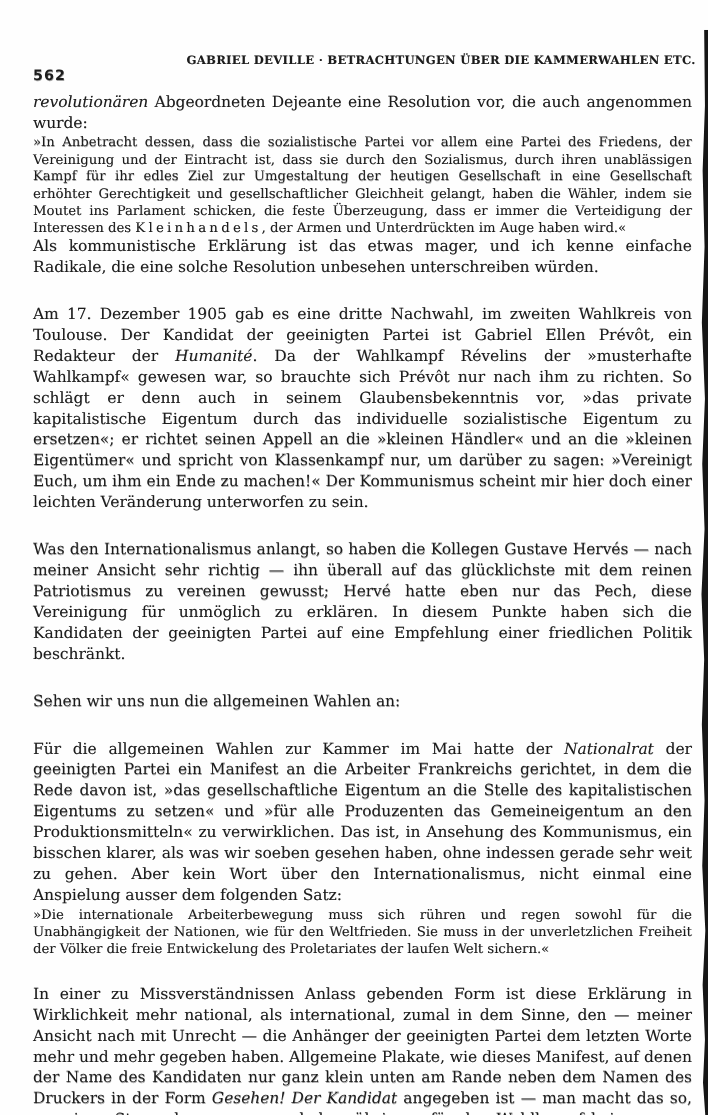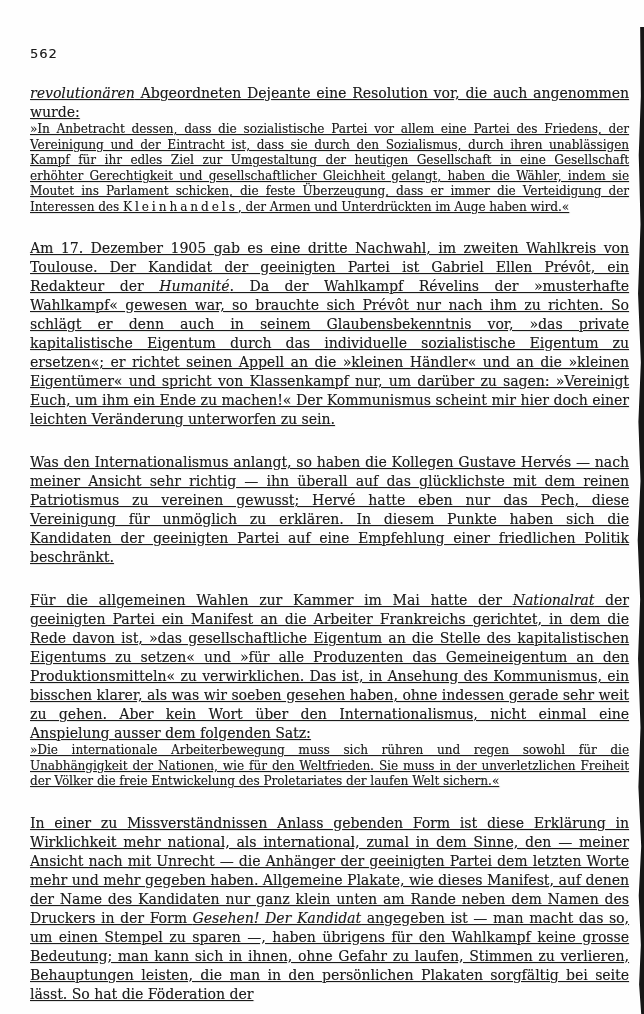--- a/index.html
+++ b/index.html
@@ -3,51 +3,54 @@
 <meta charset="utf-8">
 <style>
   html,body{margin:0;padding:0;background:#e8e8e8;}
   .page{
     position:relative;width:644px;height:1014px;background:#fefefe;
     font-family:"DejaVu Serif",serif;color:#1c1c1c;box-sizing:border-box;
     overflow:hidden;margin:0 auto;
     text-shadow:0.3px 0.3px 0 rgba(25,25,25,0.4);
   }
   .page-number{
-    position:absolute;top:46px;left:30px;
-    font-size:13px;font-weight:normal;letter-spacing:1px;
+    position:absolute;top:62px;left:30px;
+    font-size:13px;font-weight:bold;letter-spacing:1px;
     font-family:"DejaVu Sans",sans-serif;
   }
   .running-head{
     position:absolute;top:49px;left:168px;right:10px;
     text-align:center;font-size:10.5px;font-weight:bold;letter-spacing:0.3px;
     white-space:nowrap;font-family:"DejaVu Serif",serif;
   }
   .text-block{position:absolute;top:84px;left:30px;width:599px;}
-  .para{margin:0;text-align:justify;text-justify:inter-word;hyphens:auto;text-decoration:underline;}
+  .para{margin:0;text-align:justify;text-justify:inter-word;hyphens:auto;}
   .para.normal{font-size:14px;line-height:19px;}
   .para.small{font-size:12px;line-height:15.5px;}
   .para.gap{margin-top:24px;}
   .run-italic{font-style:italic;}
   .run-spaced{letter-spacing:3px;margin-top:28px;}
   .edge-artifact{
     position:absolute;top:27px;right:0;bottom:0;width:7px;background:#161616;
     clip-path:polygon(45% 0,100% 0,100% 100%,60% 100%,30% 97%,55% 93%,25% 88%,
       60% 83%,20% 77%,50% 71%,15% 64%,45% 58%,10% 52%,50% 46%,20% 40%,
       55% 34%,15% 27%,50% 20%,25% 13%,55% 7%);
   }
 </style>
 </head>
 <body>
 
 <div class="page">
   <span class="page-number">562</span>
+  <div class="running-head">GABRIEL DEVILLE · BETRACHTUNGEN ÜBER DIE KAMMERWAHLEN ETC.</div>
   <div class="text-block">
       <p class="para normal"><span class="run-italic">revolutionären</span><span> Abgeordneten Dejeante eine Resolution vor, die auch angenommen wurde:</span></p>
       <p class="para small"><span>»In Anbetracht dessen, dass die sozialistische Partei vor allem eine Partei des Friedens, der Vereinigung und der Eintracht ist, dass sie durch den Sozialismus, durch ihren unablässigen Kampf für ihr edles Ziel zur Umgestaltung der heutigen Gesellschaft in eine Gesellschaft erhöhter Gerechtigkeit und gesellschaftlicher Gleichheit gelangt, haben die Wähler, indem sie Moutet ins Parlament schicken, die feste Überzeugung, dass er immer die Verteidigung der Interessen des </span><span class="run-spaced">Kleinhandels</span><span>, der Armen und Unterdrückten im Auge haben wird.«</span></p>
+      <p class="para normal"><span>Als kommunistische Erklärung ist das etwas mager, und ich kenne einfache Radikale, die eine solche Resolution unbesehen unterschreiben würden.</span></p>
       <p class="para normal gap"><span>Am 17. Dezember 1905 gab es eine dritte Nachwahl, im zweiten Wahlkreis von Toulouse. Der Kandidat der geeinigten Partei ist Gabriel Ellen Prévôt, ein Redakteur der </span><span class="run-italic">Humanité</span><span>. Da der Wahlkampf Révelins der »musterhafte Wahlkampf« gewesen war, so brauchte sich Prévôt nur nach ihm zu richten. So schlägt er denn auch in seinem Glaubensbekenntnis vor, »das private kapitalistische Eigentum durch das individuelle sozialistische Eigentum zu ersetzen«; er richtet seinen Appell an die »kleinen Händler« und an die »kleinen Eigentümer« und spricht von Klassenkampf nur, um darüber zu sagen: »Vereinigt Euch, um ihm ein Ende zu machen!« Der Kommunismus scheint mir hier doch einer leichten Veränderung unterworfen zu sein.</span></p>
       <p class="para normal gap"><span>Was den Internationalismus anlangt, so haben die Kollegen Gustave Hervés — nach meiner Ansicht sehr richtig — ihn überall auf das glücklichste mit dem reinen Patriotismus zu vereinen gewusst; Hervé hatte eben nur das Pech, diese Vereinigung für unmöglich zu erklären. In diesem Punkte haben sich die Kandidaten der geeinigten Partei auf eine Empfehlung einer friedlichen Politik beschränkt.</span></p>
+      <p class="para normal gap"><span>Sehen wir uns nun die allgemeinen Wahlen an:</span></p>
       <p class="para normal gap"><span>Für die allgemeinen Wahlen zur Kammer im Mai hatte der </span><span class="run-italic">Nationalrat</span><span> der geeinigten Partei ein Manifest an die Arbeiter Frankreichs gerichtet, in dem die Rede davon ist, »das gesellschaftliche Eigentum an die Stelle des kapitalistischen Eigentums zu setzen« und »für alle Produzenten das Gemeineigentum an den Produktionsmitteln« zu verwirklichen. Das ist, in Ansehung des Kommunismus, ein bisschen klarer, als was wir soeben gesehen haben, ohne indessen gerade sehr weit zu gehen. Aber kein Wort über den Internationalismus, nicht einmal eine Anspielung ausser dem folgenden Satz:</span></p>
       <p class="para small"><span>»Die internationale Arbeiterbewegung muss sich rühren und regen sowohl für die Unabhängigkeit der Nationen, wie für den Weltfrieden. Sie muss in der unverletzlichen Freiheit der Völker die freie Entwickelung des Proletariates der laufen Welt sichern.«</span></p>
       <p class="para normal gap"><span>In einer zu Missverständnissen Anlass gebenden Form ist diese Erklärung in Wirklichkeit mehr national, als international, zumal in dem Sinne, den — meiner Ansicht nach mit Unrecht — die Anhänger der geeinigten Partei dem letzten Worte mehr und mehr gegeben haben. Allgemeine Plakate, wie dieses Manifest, auf denen der Name des Kandidaten nur ganz klein unten am Rande neben dem Namen des Druckers in der Form </span><span class="run-italic">Gesehen! Der Kandidat</span><span> angegeben ist — man macht das so, um einen Stempel zu sparen —, haben übrigens für den Wahlkampf keine grosse Bedeutung; man kann sich in ihnen, ohne Gefahr zu laufen, Stimmen zu verlieren, Behauptungen leisten, die man in den persönlichen Plakaten sorgfältig bei seite lässt. So hat die Föderation der</span></p>
     </div>
   <div class="edge-artifact"></div>
 </div>
 
 </body></html>

